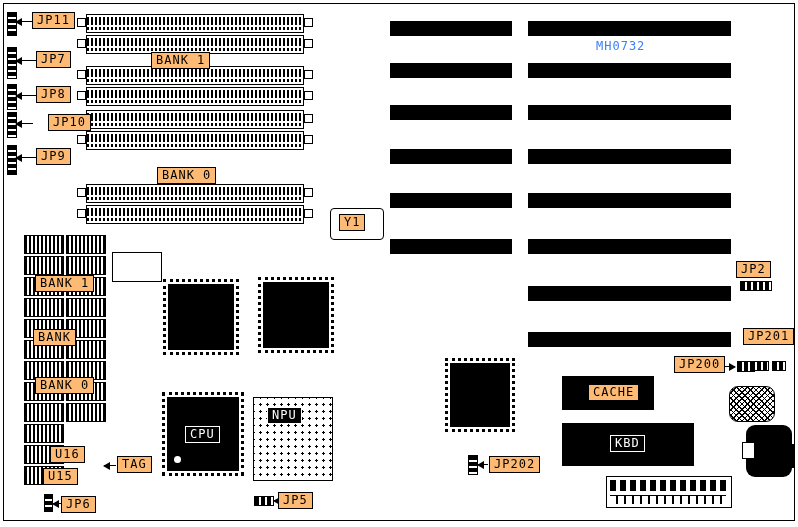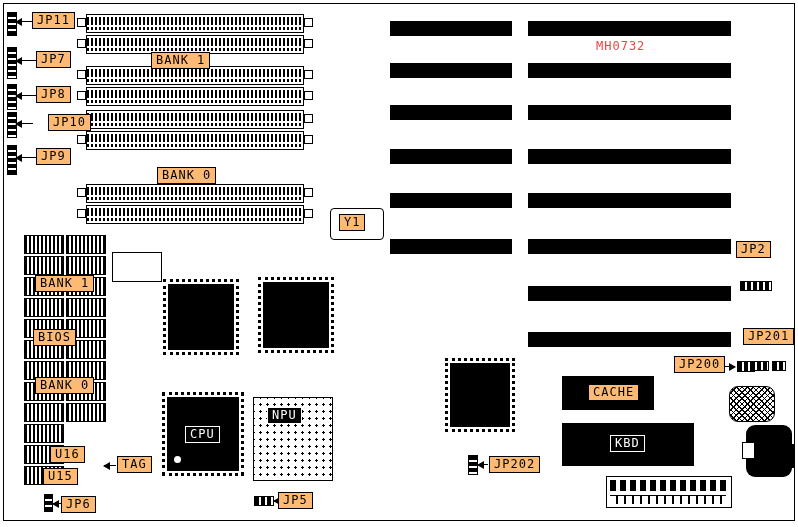--- a/index.html
+++ b/index.html
@@ -5,21 +5,21 @@
   html,body{margin:0;padding:0;background:#fff;}
   #board{position:relative;width:798px;height:527px;background:#fff;overflow:hidden;
          font-family:"DejaVu Sans Mono",monospace;}
   .edge{position:absolute;left:3px;top:3px;right:3px;bottom:6px;border:1px solid #000;}
   .lbl{position:absolute;border:1px solid #000;background:#fdba74;color:#000;
        font:12px "DejaVu Sans Mono",monospace;letter-spacing:1px;padding:1px 4px;
        white-space:nowrap;z-index:6;line-height:13px;}
   .lbl-inv{position:absolute;border:1px solid #fff;background:#000;color:#fff;
        font:12px "DejaVu Sans Mono",monospace;letter-spacing:1px;padding:1px 4px;
        white-space:nowrap;z-index:6;line-height:13px;}
-  .txt{position:absolute;font:12px "DejaVu Sans Mono",monospace;letter-spacing:1px;color:#ef4444;}
+  .txt{position:absolute;font:12px "DejaVu Sans Mono",monospace;letter-spacing:1px;color:#3b82f6;}
   .simm{position:absolute;border:1px solid #000;background-color:#fff;
     background-image:repeating-linear-gradient(90deg,#000 0 2px,#fff 2px 4px),
                      repeating-linear-gradient(90deg,#000 0 2px,#fff 2px 4px);
     background-size:100% 8px,100% 3px;background-position:0 2px,0 12px;background-repeat:no-repeat;}
   .simm::before{content:"";position:absolute;left:-10px;top:3px;width:7px;height:7px;border:1px solid #000;background:#fff;}
   .simm::after{content:"";position:absolute;right:-10px;top:3px;width:7px;height:7px;border:1px solid #000;background:#fff;}
   .isa{position:absolute;background:#000;}
   .vconn{position:absolute;border:1px solid #000;background:repeating-linear-gradient(180deg,#000 0 4px,#fff 4px 6px);}
   .hconn{position:absolute;border:1px solid #000;background:repeating-linear-gradient(90deg,#000 0 4px,#fff 4px 6px);}
   .chip{position:absolute;border:1px solid #000;background:repeating-linear-gradient(90deg,#000 0 2px,#fff 2px 4px);}
@@ -95,21 +95,21 @@
   <div class="isa" style="left:528px;top:193px;width:203px;height:15px"></div>
   <div class="isa" style="left:528px;top:239px;width:203px;height:15px"></div>
   <div class="isa" style="left:528px;top:286px;width:203px;height:15px"></div>
   <div class="isa" style="left:528px;top:332px;width:203px;height:15px"></div>
 
   <div class="txt" style="left:596px;top:39px">MH0732</div>
 
   <div class="rbox" style="left:330px;top:208px;width:52px;height:30px"></div>
   <div class="lbl" style="left:339px;top:214px">Y1</div>
 
-  <div class="lbl" style="left:736px;top:241px">JP2</div>
+  <div class="lbl" style="left:736px;top:261px">JP2</div>
   <div class="hconn" style="left:740px;top:281px;width:30px;height:8px"></div>
 
   <div class="lbl" style="left:743px;top:328px">JP201</div>
   <div class="hconn" style="left:750px;top:361px;width:17px;height:8px"></div>
   <div class="hconn" style="left:772px;top:361px;width:12px;height:8px"></div>
 
   <div class="lbl" style="left:674px;top:356px">JP200</div>
   <div class="arrow-r" style="left:725px;top:366px;width:10px"></div>
   <div class="hconn" style="left:737px;top:361px;width:16px;height:9px"></div>
 
@@ -151,21 +151,21 @@
   <div class="chip" style="left:66px;top:256px;width:38px;height:17px"></div>
   <div class="chip" style="left:66px;top:277px;width:38px;height:17px"></div>
   <div class="chip" style="left:66px;top:298px;width:38px;height:17px"></div>
   <div class="chip" style="left:66px;top:319px;width:38px;height:17px"></div>
   <div class="chip" style="left:66px;top:340px;width:38px;height:17px"></div>
   <div class="chip" style="left:66px;top:361px;width:38px;height:17px"></div>
   <div class="chip" style="left:66px;top:382px;width:38px;height:17px"></div>
   <div class="chip" style="left:66px;top:403px;width:38px;height:17px"></div>
 
   <div class="lbl" style="left:35px;top:275px">BANK 1</div>
-  <div class="lbl" style="left:33px;top:329px">BIOS</div>
+  <div class="lbl" style="left:33px;top:329px">BANK</div>
   <div class="lbl" style="left:35px;top:377px">BANK 0</div>
   <div class="lbl" style="left:50px;top:446px">U16</div>
   <div class="lbl" style="left:43px;top:468px">U15</div>
 
   <div class="vconn" style="left:44px;top:494px;width:7px;height:16px"></div>
   <div class="arrow-l" style="left:53px;top:503px;width:8px"></div>
   <div class="lbl" style="left:61px;top:496px">JP6</div>
 
   <div class="arrow-l" style="left:104px;top:465px;width:12px"></div>
   <div class="lbl" style="left:117px;top:456px">TAG</div>

